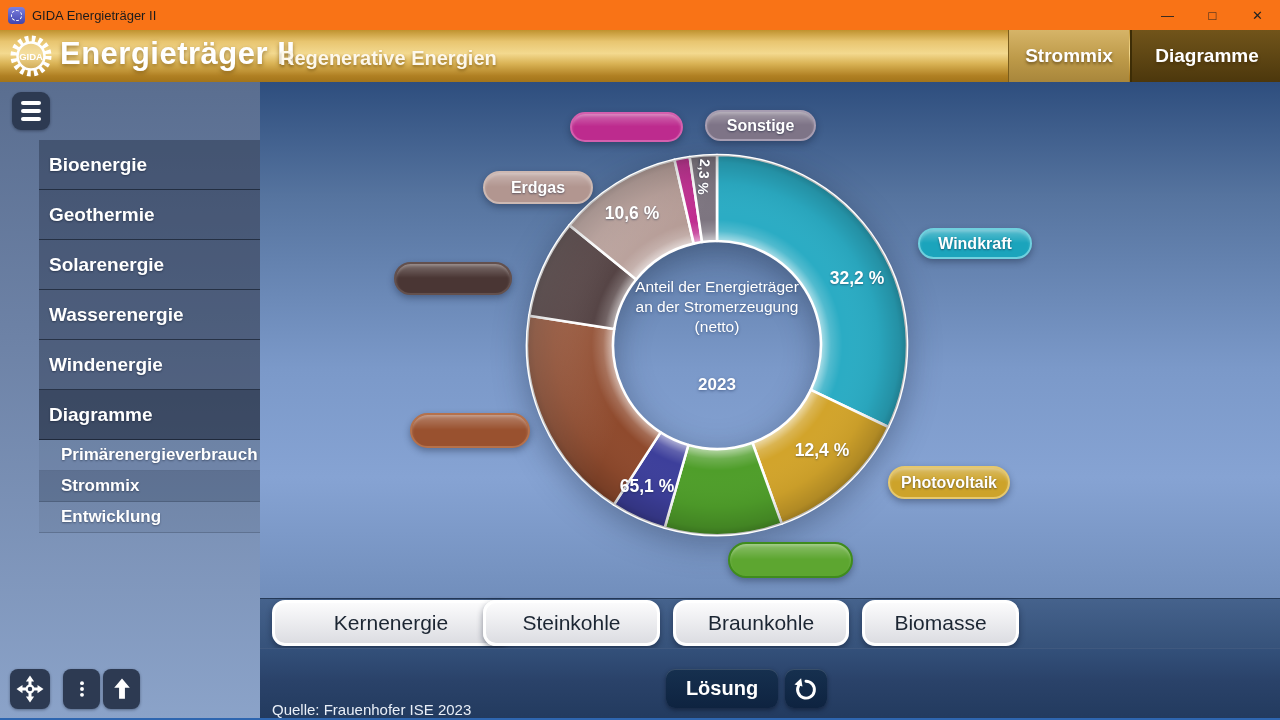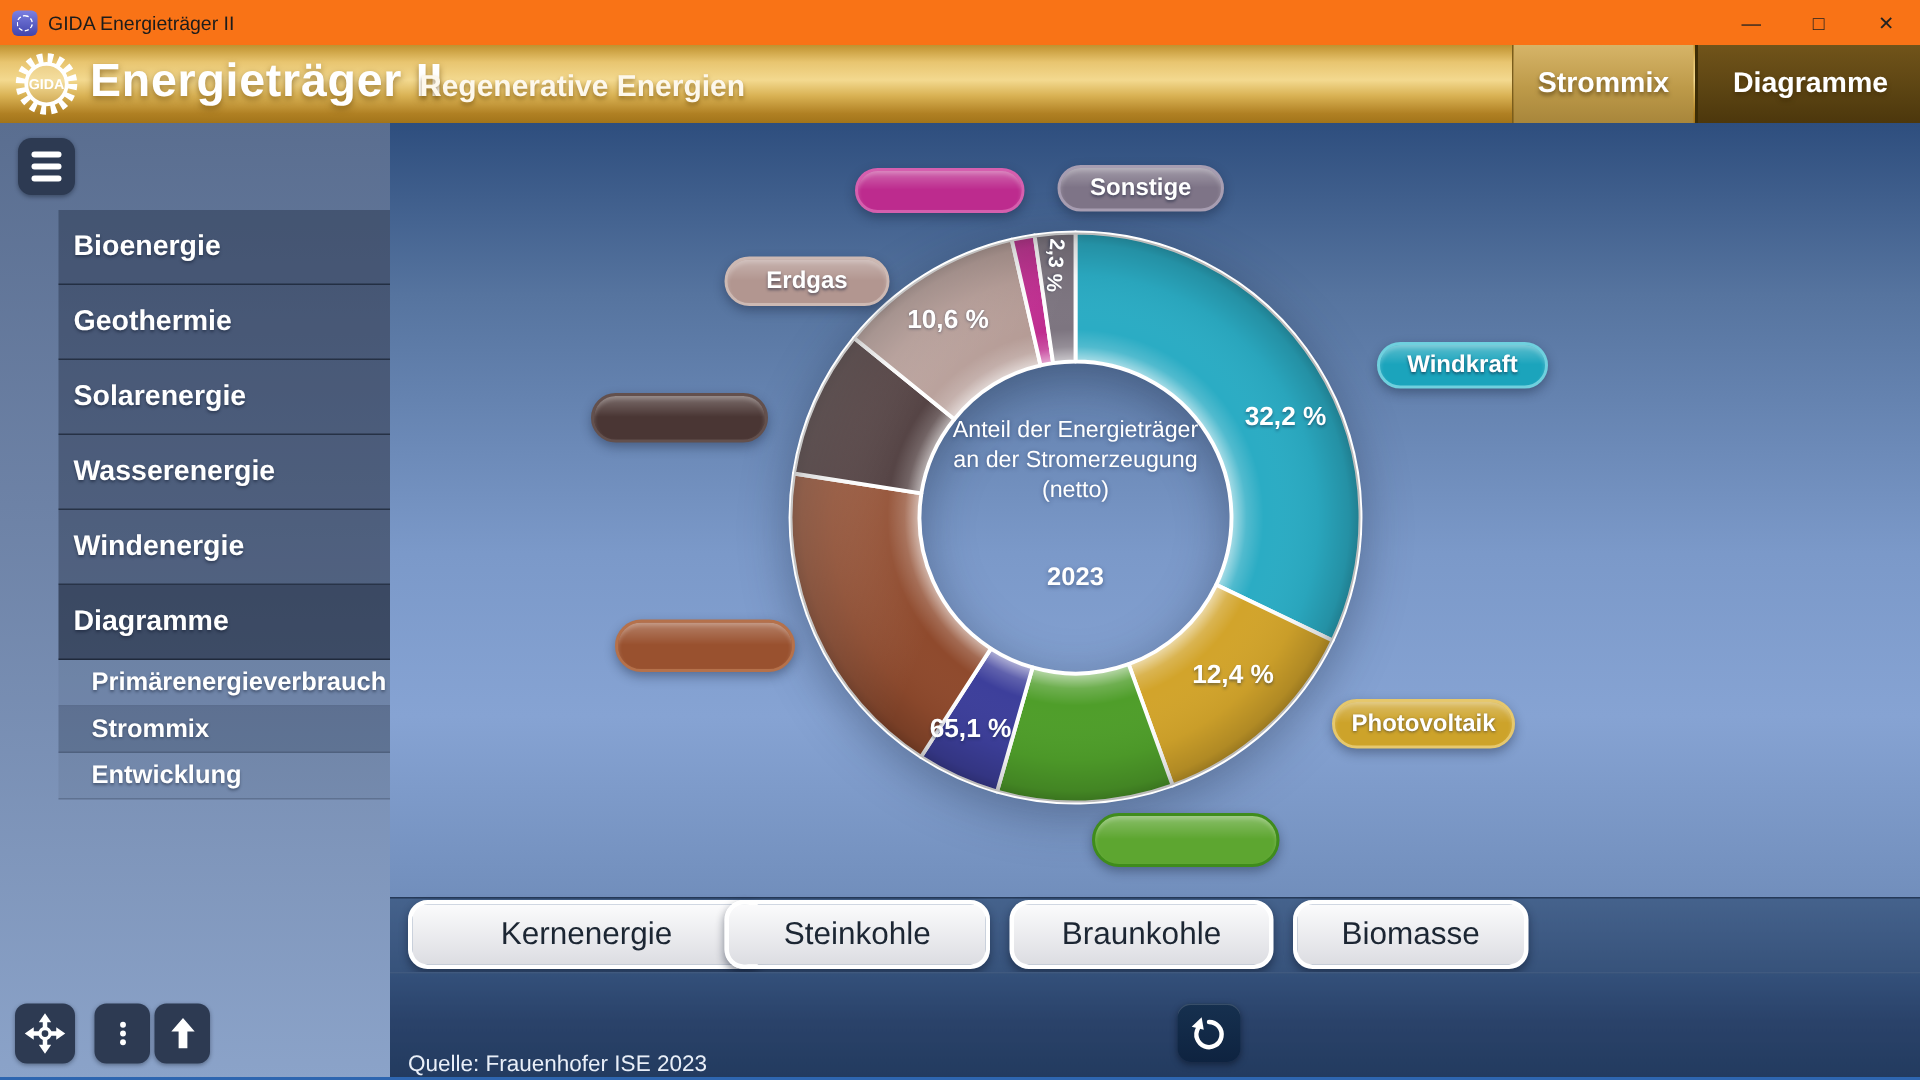--- a/index.html
+++ b/index.html
@@ -224,20 +224,21 @@
     <div class="pill pill-pv" style="background: linear-gradient(rgba(255, 255, 255, 0.28), rgba(255, 255, 255, 0) 48%), rgb(205, 163, 42); border-color: rgb(230, 200, 109);">Photovoltaik</div>
     <div class="pill pill-bio" style="background: linear-gradient(rgba(255, 255, 255, 0.28), rgba(255, 255, 255, 0) 48%), rgb(93, 166, 48); border-color: rgb(63, 140, 28);"></div>
 
     <div class="dragbar"></div>
     <div class="drag-btn btn-kern">Kernenergie</div>
     <div class="drag-btn btn-stein">Steinkohle</div>
     <div class="drag-btn btn-braun">Braunkohle</div>
     <div class="drag-btn btn-bio">Biomasse</div>
 
     <div class="bottombar"></div>
+    <div class="solution-btn">Lösung</div>
     <div class="reset-btn">
       <svg width="28" height="28" viewBox="0 0 40 40">
         <path d="M20 9 A12 12 0 1 1 9.6 15" fill="none" stroke="#fff" stroke-width="4.2" stroke-linecap="round"></path>
         <path d="M3.5 13.5 L13 4.5 L15 16.5 Z" fill="#fff"></path>
       </svg>
     </div>
     <div class="source">Quelle: Frauenhofer ISE 2023</div>
   </div>
 
   <div class="window-bottom-edge"></div>

